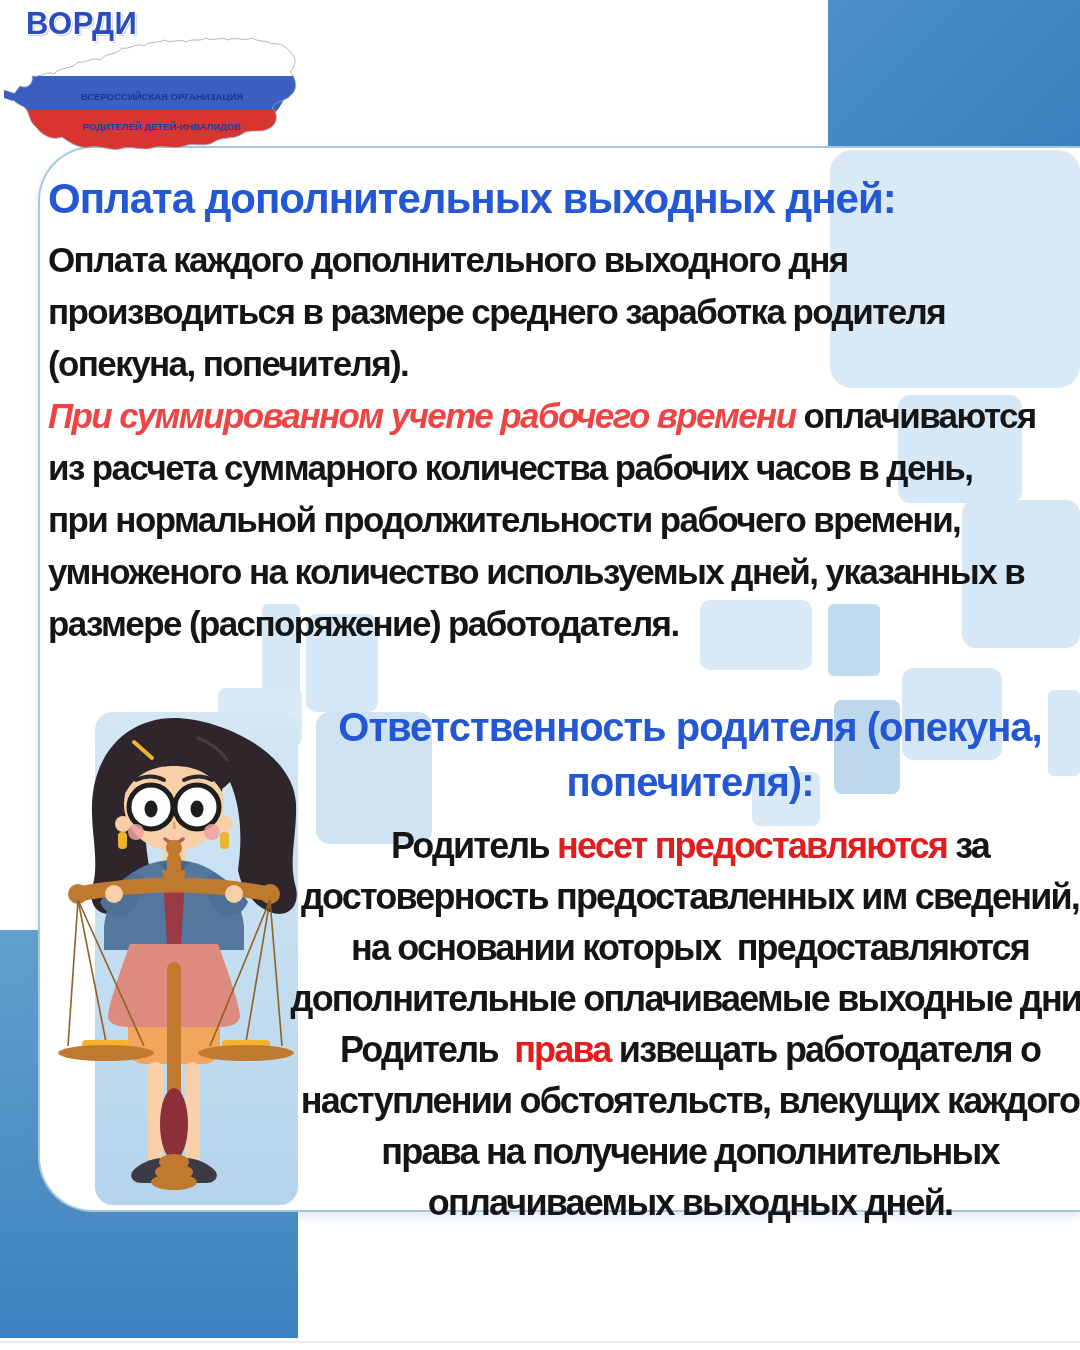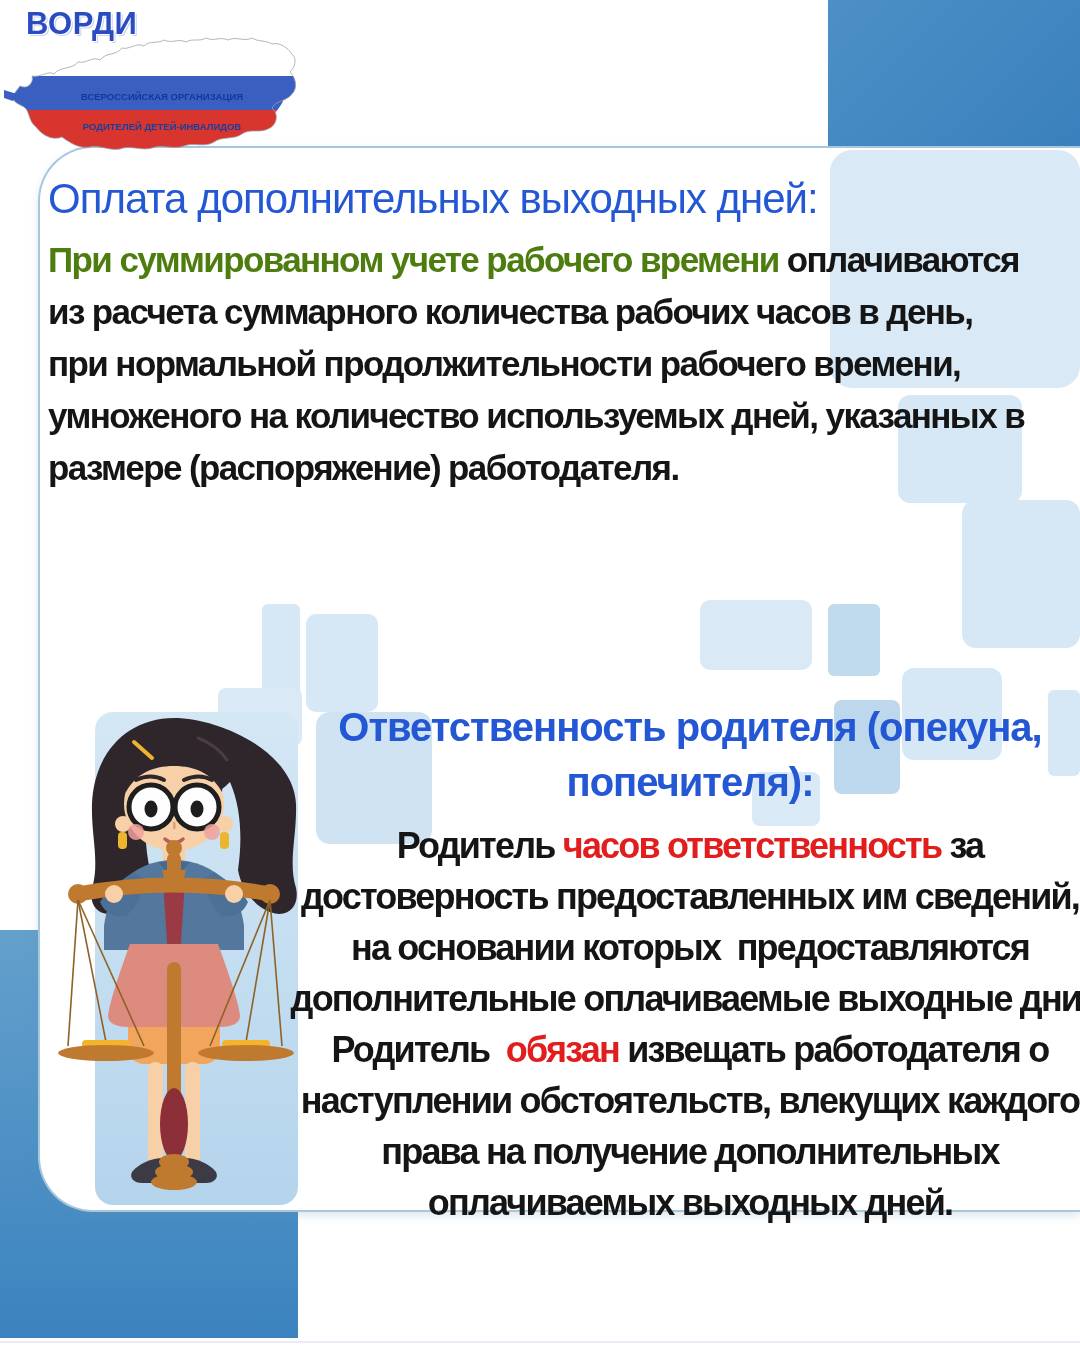--- a/index.html
+++ b/index.html
@@ -21,24 +21,24 @@
   
   .sq{position:absolute;background:#d6e8f5;}
 
   
   .woman-bg{position:absolute;left:95px;top:712px;width:203px;height:493px;border-radius:18px;
     background:linear-gradient(180deg,#d4e7f5,#b4d4ec);}
   .woman-svg{position:absolute;left:48px;top:712px;width:252px;height:483px;}
 
   
   .sec1{position:absolute;left:48px;top:174px;width:1030px;z-index:5;}
-  .h1{margin:0 0 10px 0;font-size:42px;line-height:50px;font-weight:normal;color:#2457d4;letter-spacing:-1px;}
+  .h1{margin:0 0 10px 0;font-size:42px;line-height:50px;font-weight:bold;color:#2457d4;letter-spacing:-1px;}
   .p1{margin:0;font-size:35px;line-height:52px;font-weight:bold;color:#151515;
     letter-spacing:-1.6px;white-space:pre-wrap;}
-  .lead-blue{color:#4d7c0f;}
+  .lead-blue{color:#ef4444;font-style:italic;}
 
   .sec2{position:absolute;left:280px;top:700px;width:820px;text-align:center;z-index:5;}
   .h2{margin:0 0 10px 0;font-size:40px;line-height:55px;font-weight:bold;color:#2457d4;
     letter-spacing:-1px;white-space:pre-wrap;}
   .p2{margin:0;font-size:36px;line-height:51px;font-weight:bold;color:#151515;
     letter-spacing:-1.8px;white-space:pre-wrap;}
   .red{color:#e11d1d;}
 
   
   .logo{position:absolute;left:4px;top:4px;width:315px;height:148px;z-index:6;}
@@ -87,20 +87,23 @@
       </g>
       <path d="M10,60 L16,52 C24,56 30,48 28,42 C36,44 44,36 50,40 C56,32 68,36 74,28 C82,30 88,22 96,26 C102,18 112,22 118,14 C126,16 132,8 140,12 C146,6 154,10 160,6 C168,10 174,4 182,8 C188,4 196,8 202,4 C210,8 216,2 224,6 C232,2 240,8 248,4 C254,8 262,6 268,10 C276,8 284,14 288,20 C294,26 290,34 286,38 C292,44 294,54 288,60 C282,68 272,66 268,74 C275,80 273,90 266,94 C256,100 246,94 238,100 C230,106 218,102 210,108 C200,114 190,108 180,112 C170,116 158,110 148,114 C138,117 126,111 116,115 C106,117 96,111 86,113 C76,115 66,109 58,103 C48,107 38,101 32,93 C24,87 26,77 20,73 C12,69 6,66 10,60 Z" fill="none" stroke="#9aa4ae" stroke-width="0.8"></path>
       <path d="M0,56 L13,60 L9,67 L0,64 Z" fill="#3a5fc0"></path>
       <text x="158" y="66" text-anchor="middle" font-size="9.5" font-weight="bold" fill="#14379b" font-family="Liberation Sans, sans-serif">ВСЕРОССИЙСКАЯ ОРГАНИЗАЦИЯ</text>
       <text x="158" y="96" text-anchor="middle" font-size="9.5" font-weight="bold" fill="#1b3e9b" font-family="Liberation Sans, sans-serif">РОДИТЕЛЕЙ ДЕТЕЙ-ИНВАЛИДОВ</text>
     </svg>
   </div>
 
   <div class="sec1">
     <h1 class="h1">Оплата дополнительных выходных дней:</h1>
+    <p class="p1">Оплата каждого дополнительного выходного дня
+производиться в размере среднего заработка родителя
+(опекуна, попечителя).</p>
     <p class="p1"><span class="lead-blue">При суммированном учете рабочего времени</span><span> оплачиваются
 из расчета суммарного количества рабочих часов в день,
 при нормальной продолжительности рабочего времени,
 умноженого на количество используемых дней, указанных в
 размере (распоряжение) работодателя.</span></p>
   </div>
 
   <div class="woman-bg"></div>
   <svg class="woman-svg" viewBox="0 0 252 483">
 
@@ -177,23 +180,23 @@
     <rect x="174" y="328" width="48" height="11" rx="4" fill="#f3b32b"></rect>
     <ellipse cx="198" cy="341" rx="48" ry="8" fill="#c07a30"></ellipse>
 
     <circle cx="66" cy="182" r="9" fill="#f7d0a7"></circle>
     <circle cx="186" cy="182" r="9" fill="#f7d0a7"></circle>
   </svg>
 
   <div class="sec2">
     <h2 class="h2">Ответственность родителя (опекуна,
 попечителя):</h2>
-    <p class="p2"><span>Родитель </span><span class="red">часов ответственность</span><span> за
+    <p class="p2"><span>Родитель </span><span class="red">несет предоставляются</span><span> за
 достоверность предоставленных им сведений,
 на основании которых  предоставляются
 дополнительные оплачиваемые выходные дни.</span></p>
-    <p class="p2"><span>Родитель  </span><span class="red">обязан</span><span> извещать работодателя о
+    <p class="p2"><span>Родитель  </span><span class="red">права</span><span> извещать работодателя о
 наступлении обстоятельств, влекущих каждого
 права на получение дополнительных
 оплачиваемых выходных дней.</span></p>
   </div>
 
 </div>
 
 </body></html>

